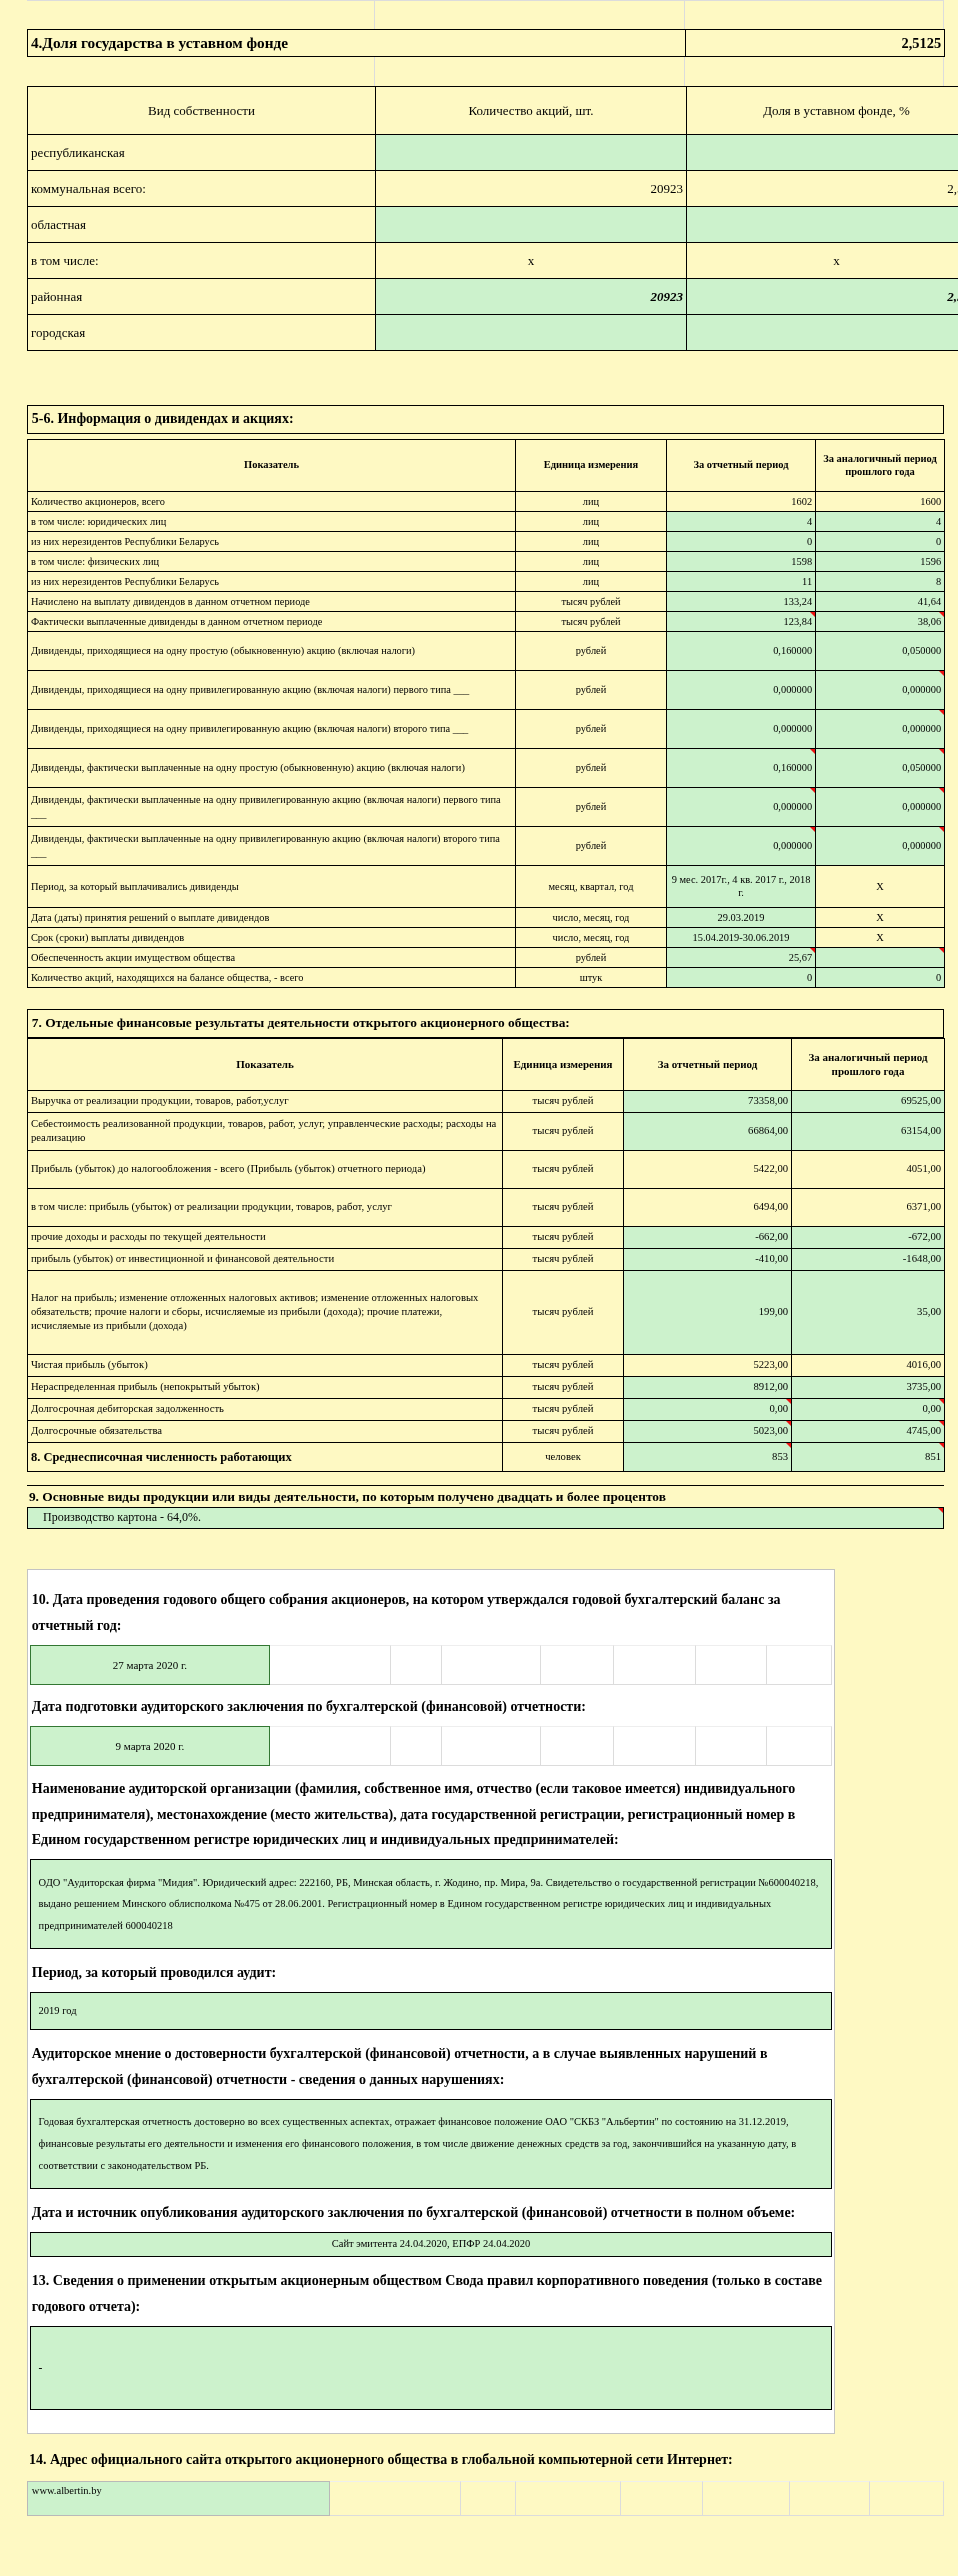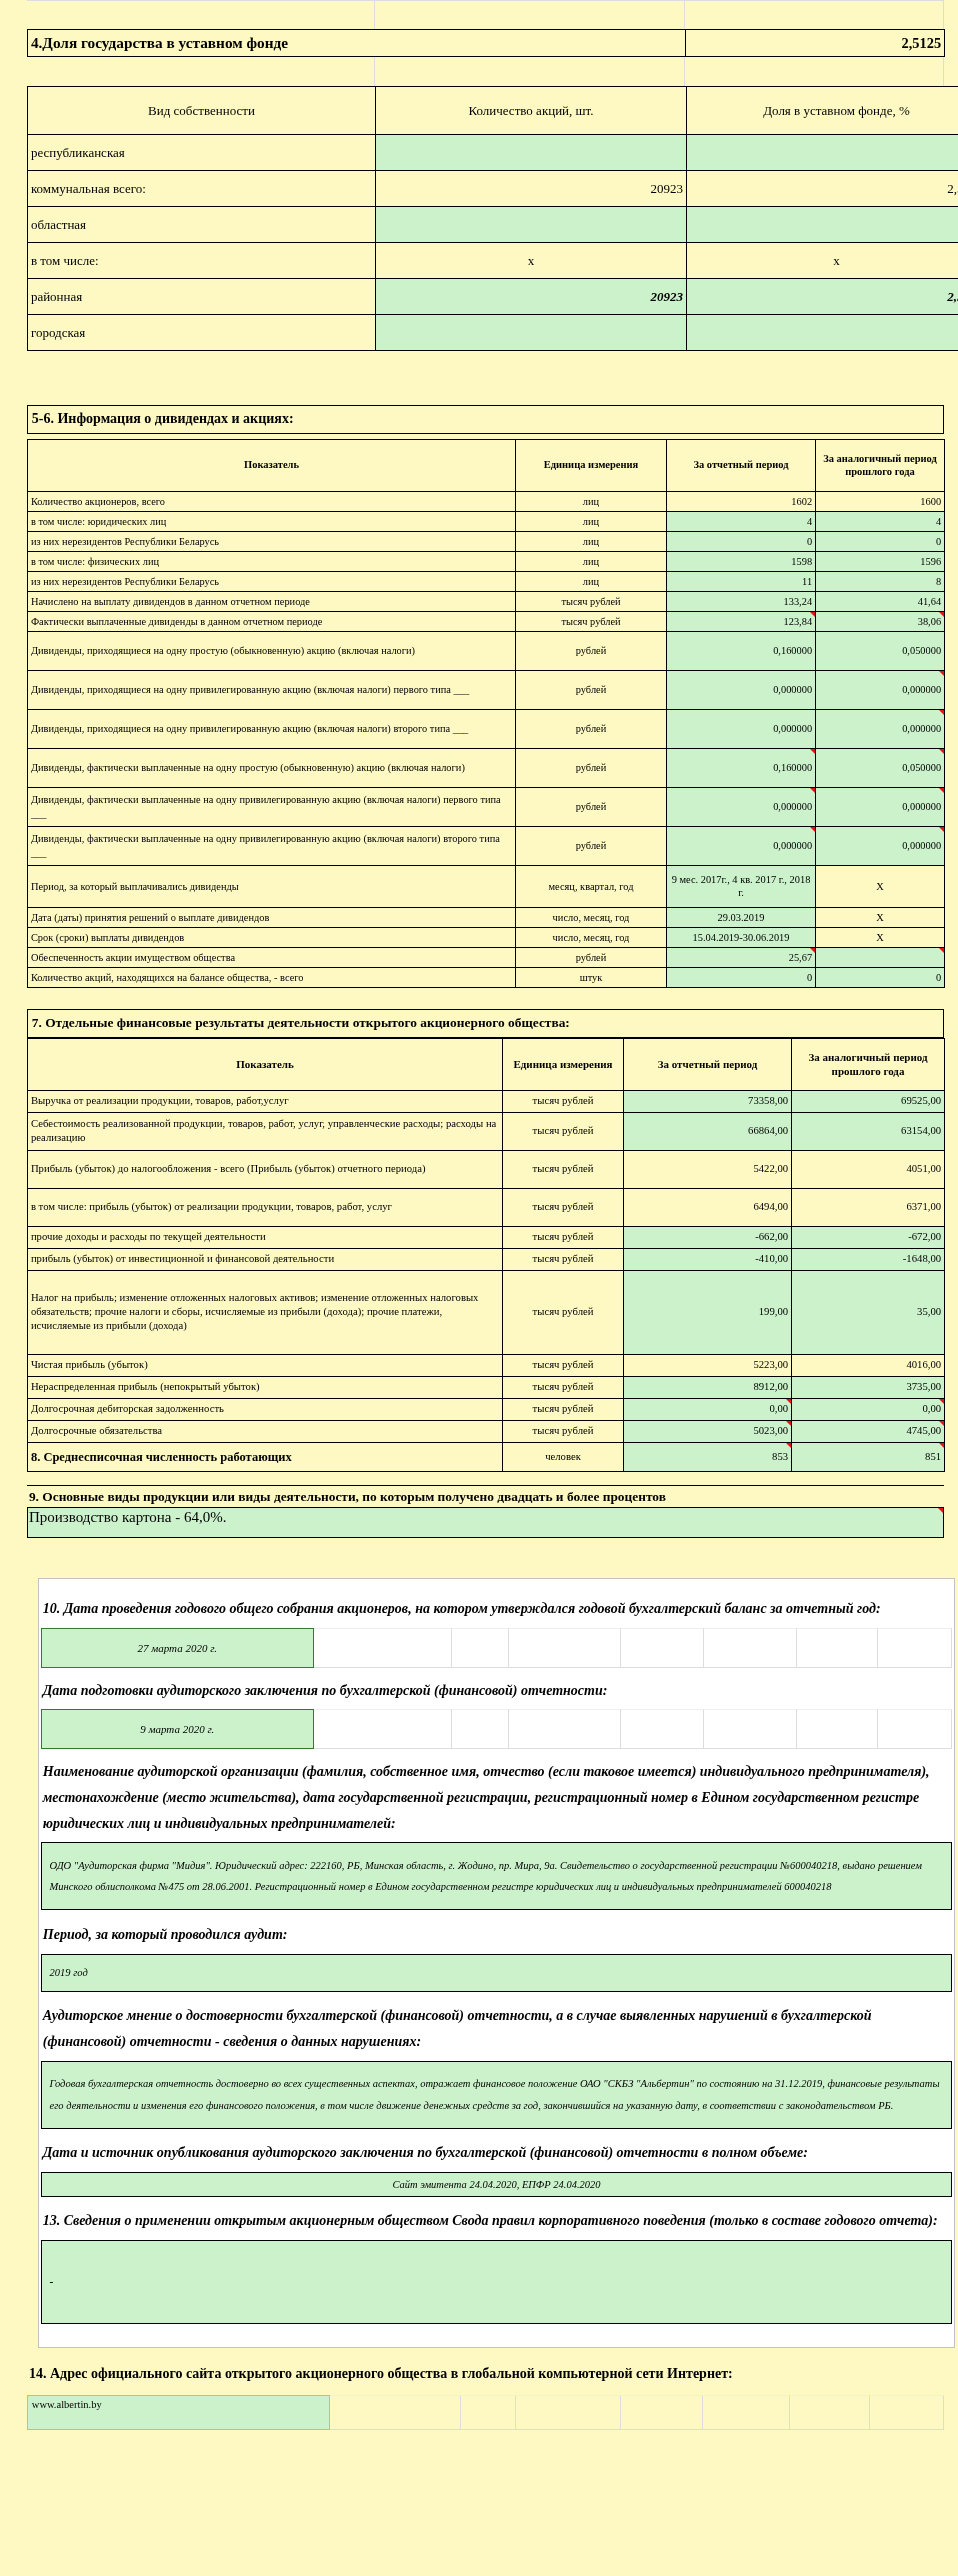--- a/index.html
+++ b/index.html
@@ -43,24 +43,24 @@
   .t7 .hd td{font-weight:bold;font-size:11px;text-align:center;height:52px;}
   .t7 .r td{height:22px;margin-left:28px;}
   .t7 .r2 td{height:38px;}
   .t7 .rbig td{height:84px;}
   .t7 .rlast td{height:29px;}
   .t7 .rlast .lab{font-weight:bold;font-size:12.5px;}
   
   .s9title{margin-left:27px;width:917px;box-sizing:border-box;border-top:1.9px solid #000;
            font-weight:bold;font-size:13.4px;padding:2.9px 0 1.9px 1.9px;}
   .greenbar{margin-left:27px;width:917px;box-sizing:border-box;border:1.9px solid #000;
-            background:#ccf2cc;font-size:15px;height:31px;line-height:18px;padding-left:1px;}
-  
-  .lower{margin:40px 0 0 38px;width:917px;box-sizing:border-box;border:1px solid #c3c3c3;
-         padding:9.6px 1.9px 11.5px 1.9px;background:#fff;font-style:italic;}
+            background:#ccf2cc;font-size:12px;height:22px;line-height:18px;padding-left:15px;}
+  
+  .lower{margin:40px 0 0 27px;width:808px;box-sizing:border-box;border:1px solid #c3c3c3;
+         padding:9.6px 1.9px 11.5px 1.9px;background:#fff;}
   .bh{font-weight:bold;font-size:14px;line-height:1.85;margin:7.7px 1.9px 5.8px 1.9px;}
   .daterow{display:flex;height:40px;margin:3.8px 0 9.6px 0;}
   .datebox{width:273px;box-sizing:border-box;border:1.9px solid #373;background:#ccf2cc;
            display:flex;align-items:center;justify-content:center;font-size:11px;text-align:right;}
   .fc{box-sizing:border-box;border-right:1px solid #dcdcdc;border-top:1px solid #eee;border-bottom:1px solid #dcdcdc;}
   .gbox{box-sizing:border-box;border:1.9px solid #000;background:#ccf2cc;margin:1.9px 0 11.5px 0;
         font-size:10.5px;line-height:2.05;padding:11.5px 7.7px;}
   .gbox.oneline{display:flex;align-items:center;padding:0 7.7px;height:38px;}
   .gbox.center{display:flex;align-items:center;justify-content:center;height:25px;padding:8px;}
   .gbox.dash{height:84px;display:flex;align-items:center;padding:0 7.7px;font-size:11.5px;}

